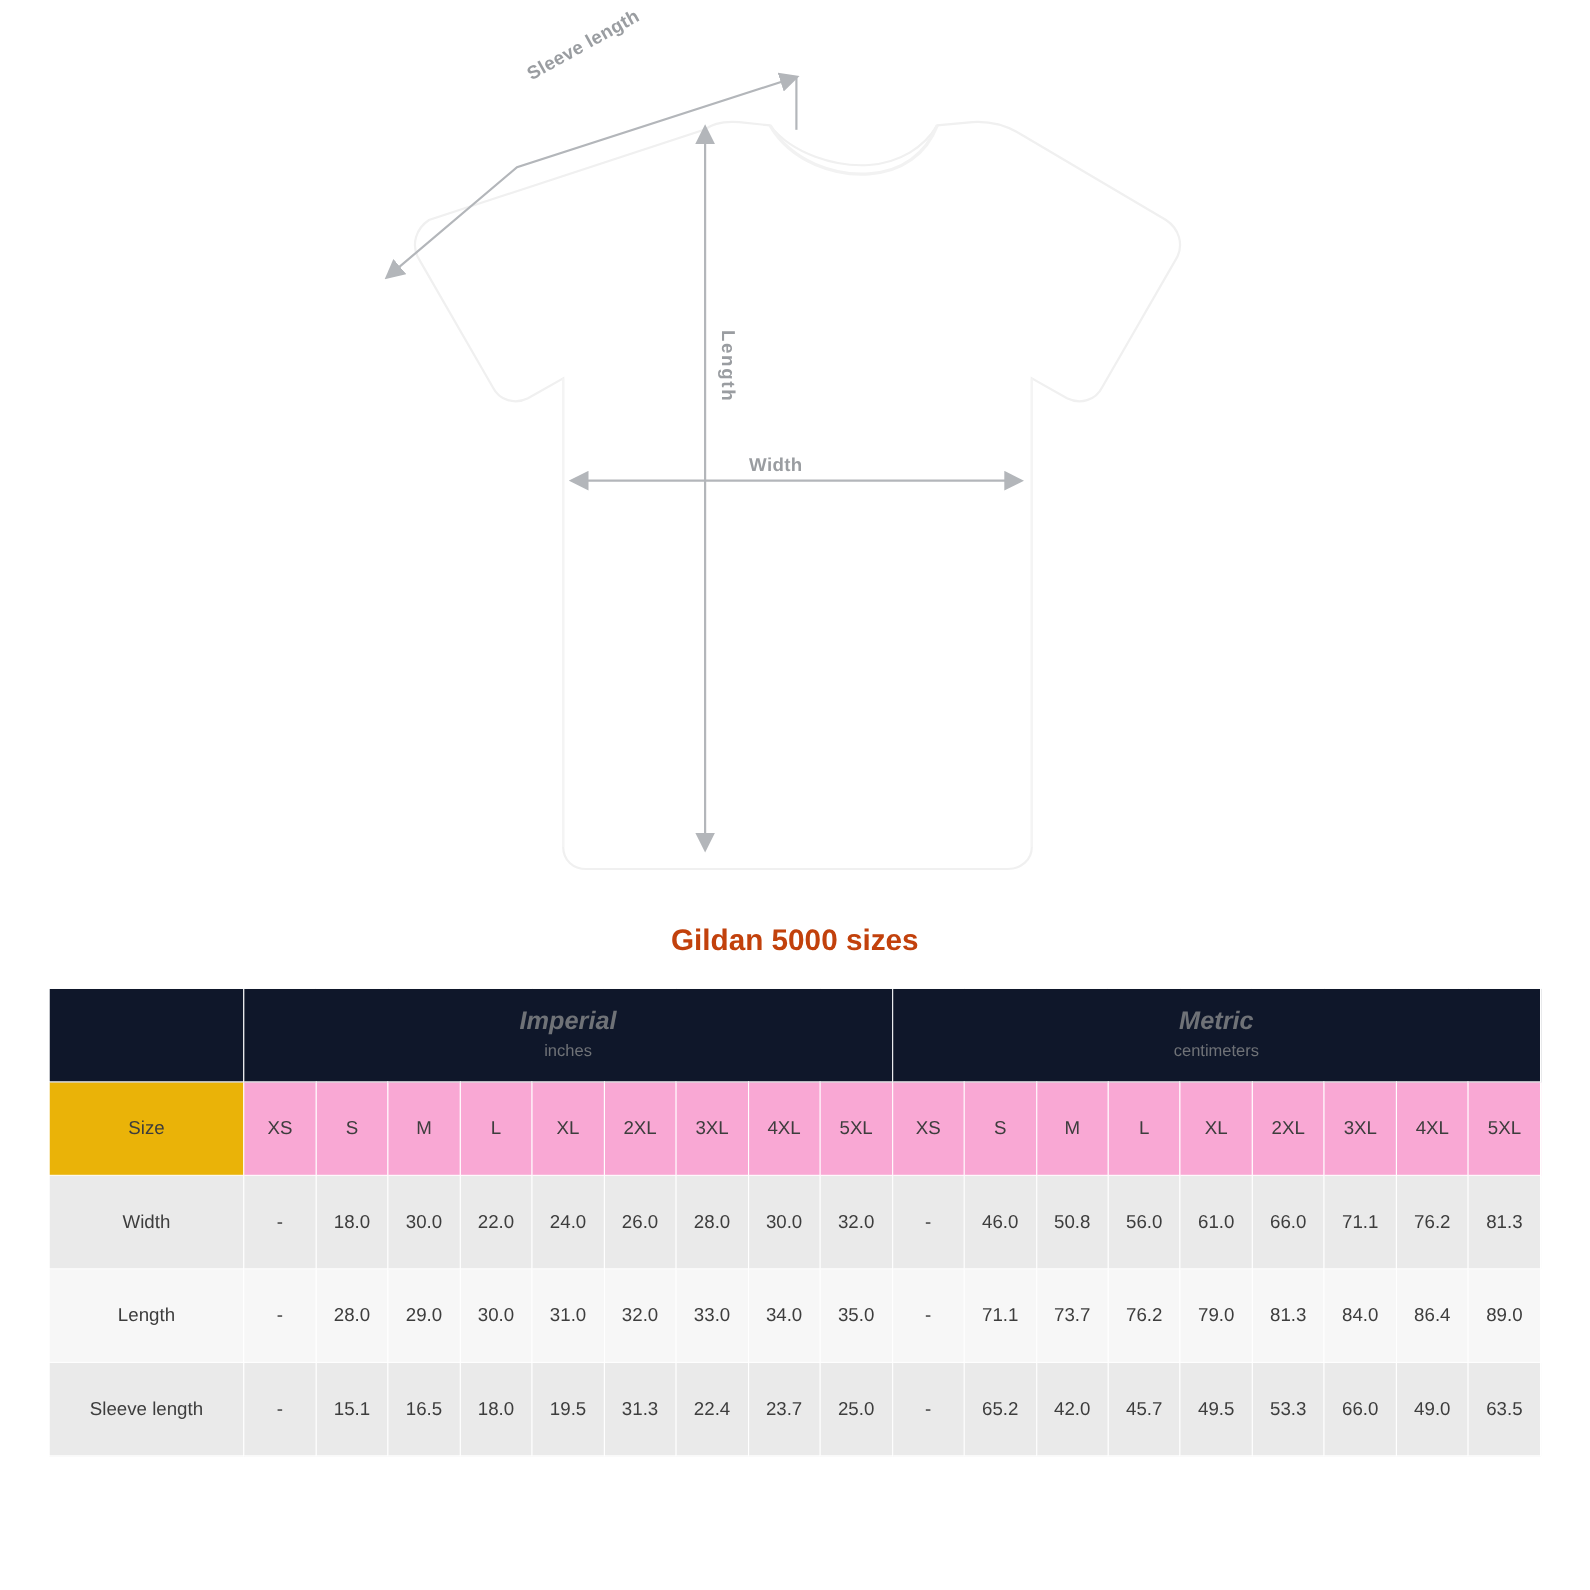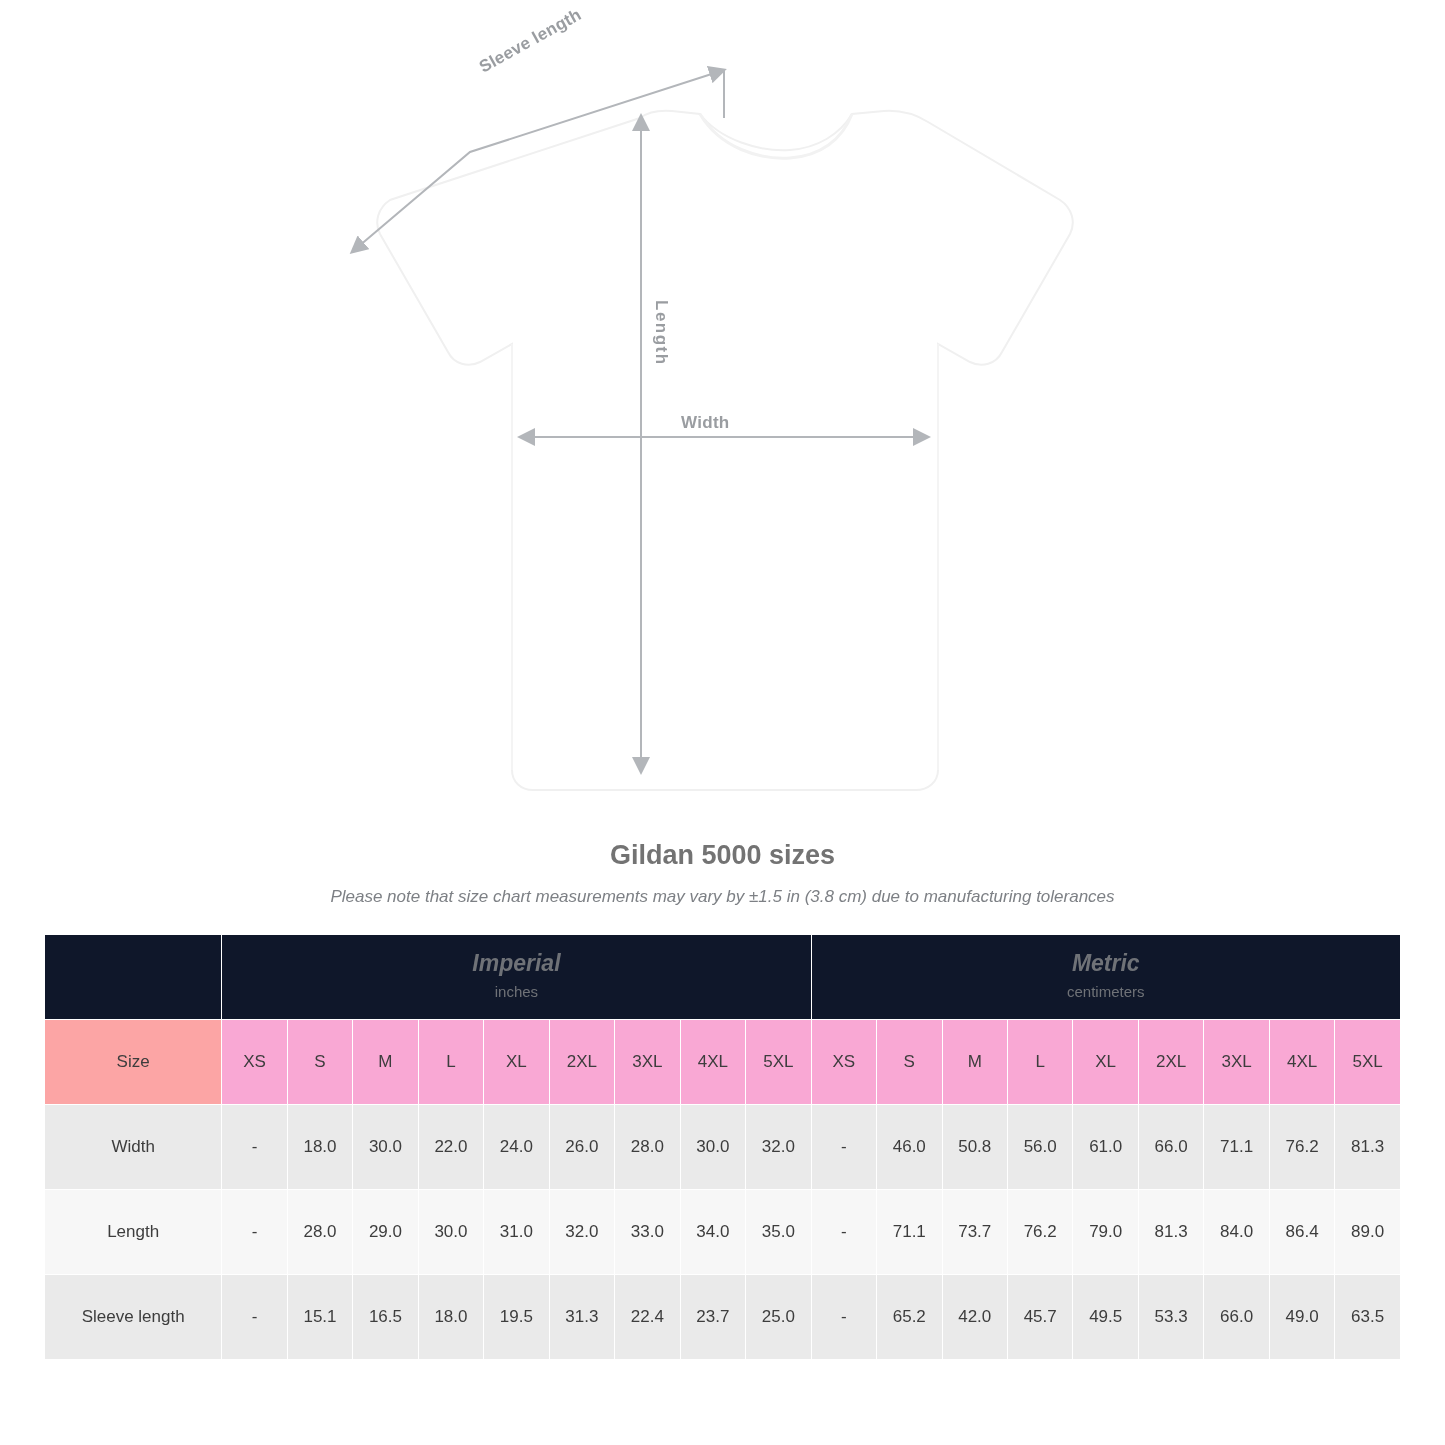--- a/index.html
+++ b/index.html
@@ -57,21 +57,21 @@
   }
 
   
   .title-block {
     text-align: center;
     margin-top: 20px;
   }
   .chart-title {
     font-size: 27px;
     font-weight: bold;
-    color: #737373;
+    color: #c2410c;
     margin: 0;
   }
   .chart-note {
     font-size: 17px;
     font-style: italic;
     color: #7d8085;
     margin: 16px 0 0 0;
   }
 
   
@@ -111,21 +111,21 @@
     line-height: 1.8;
   }
   .hdr-row td {
     background: #f9a8d4;
     font-weight: bold;
     font-size: 17px;
     color: #3a3a3a;
     height: 80px;
   }
   .hdr-row td.rowhead {
-    background: #fca5a5;
+    background: #eab308;
   }
   .row-a td { background: #eaeaea; }
   .row-b td { background: #f7f7f7; }
   td.rowhead {
     font-weight: bold;
     font-size: 17px;
     color: #333333;
   }
   .col-label { width: 176px; }
   .col-cell { width: 65px; }
@@ -184,21 +184,20 @@
       <line x1="520" y1="437" x2="928" y2="437" stroke="#b3b6ba" stroke-width="2" marker-start="url(#arrTail)" marker-end="url(#arrHead)"></line>
     </svg>
 
     <div class="dim-label label-sleeve">Sleeve length</div>
     <div class="dim-label label-length">Length</div>
     <div class="dim-label label-width">Width</div>
   </div>
 
   <div class="title-block">
     <h1 class="chart-title">Gildan 5000 sizes</h1>
-    <p class="chart-note">Please note that size chart measurements may vary by ±1.5 in (3.8 cm) due to manufacturing tolerances</p>
   </div>
 
   <div class="table-wrap">
     <table class="size-table">
       <colgroup>
         <col class="col-label">
         <col class="col-cell">
           <col class="col-cell">
           <col class="col-cell">
           <col class="col-cell">

